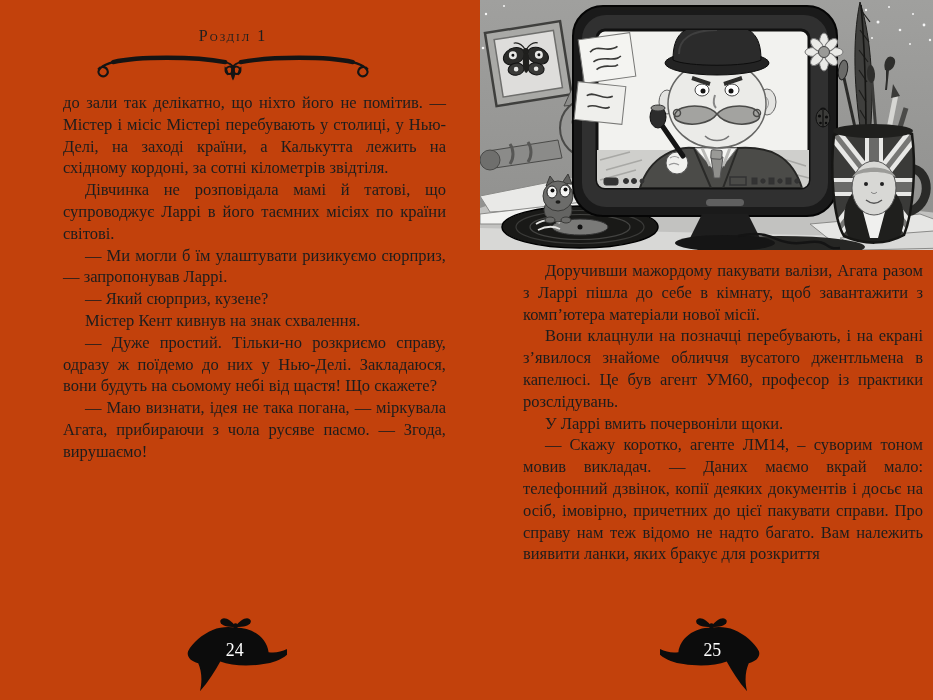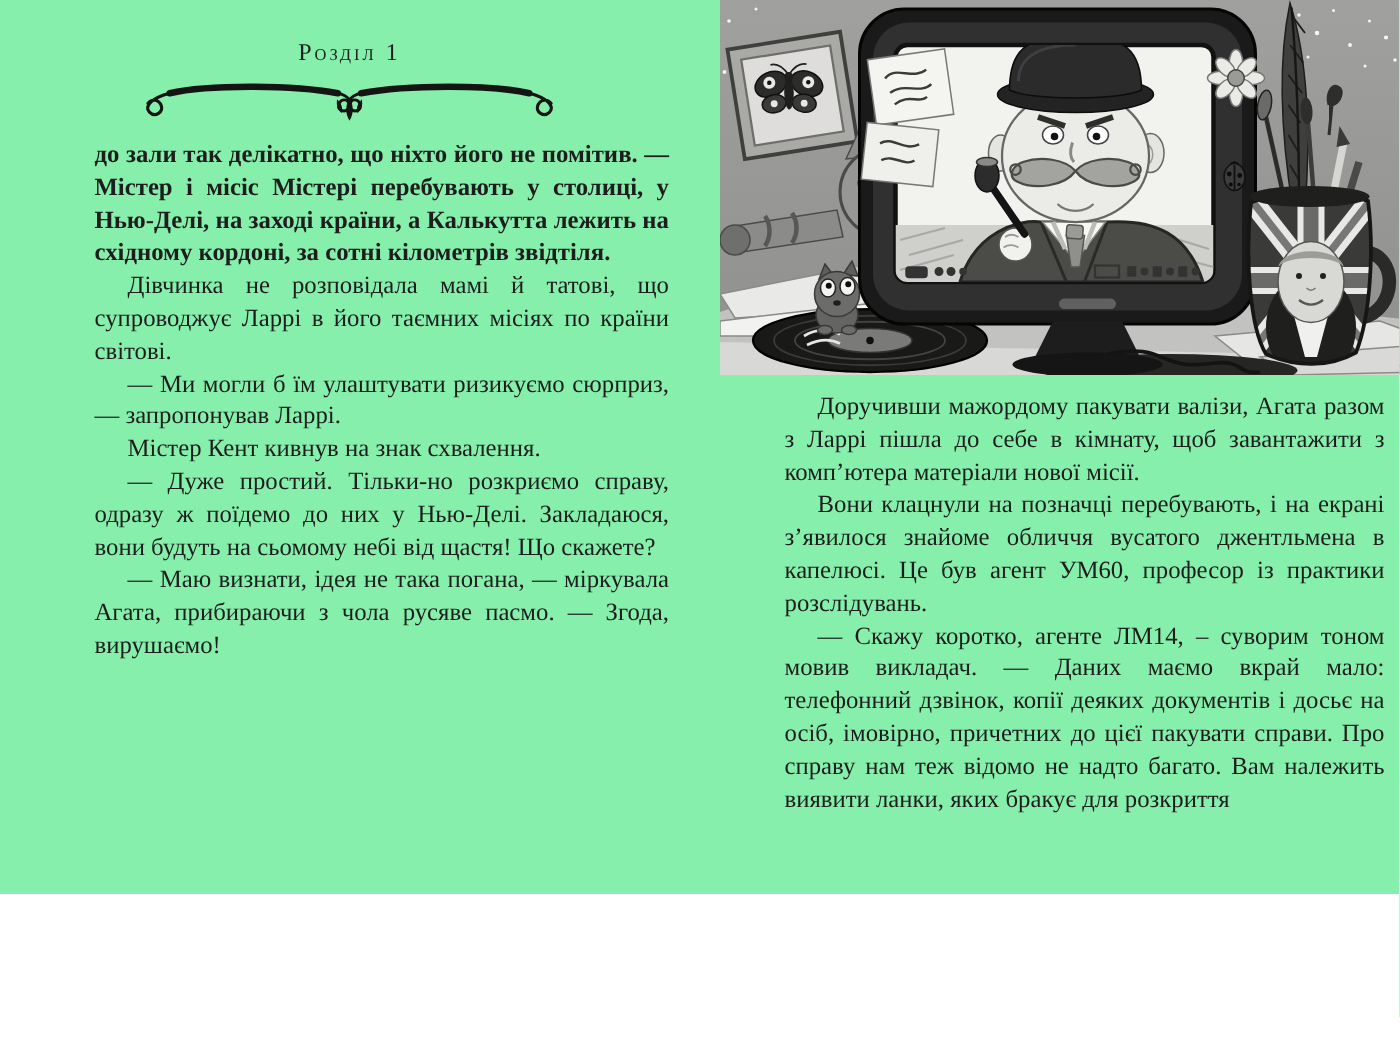--- a/index.html
+++ b/index.html
@@ -1,36 +1,36 @@
 <!DOCTYPE html>
 <html><head>
 <meta charset="utf-8">
 <style>
   html,body { margin:0; padding:0; background:#ffffff; }
   .spread {
-    position:relative; width:933px; height:596px; background:#86efac;
+    position:relative; width:933px; height:700px; background:#c2410c;
     font-family:"Liberation Serif", serif; overflow:hidden;
   }
   .page { position:absolute; top:0; height:700px; }
   .page-left  { left:0; width:466px; }
   .page-right { left:480px; width:467px; }
 
   .chapter-title {
     position:absolute; top:27px; left:0; width:100%;
     text-align:center; font-variant:small-caps;
     font-size:16px; letter-spacing:2px; color:#1f1f1f;
   }
   .flourish { position:absolute; top:49px; left:50%; transform:translateX(-50%); }
 
   .text-block { position:absolute; color:#1d1d1d; }
   .text-block p {
     margin:0; text-align:justify; text-indent:22px;
     font-size:16.5px; line-height:21.8px;
   }
-  .text-block p.no-indent { text-indent:0;font-weight:bold; }
+  .text-block p.no-indent { text-indent:0; }
   .text-left  { left:63px; top:92px;  width:383px; }
   .text-right { left:43px; top:260px; width:400px; }
 
   .illustration { position:absolute; top:0; left:0; display:block; }
 
   .hat { position:absolute; bottom:8px; left:50%; transform:translateX(-50%);
          width:108px; height:78px; }
   .hat svg { width:100%; height:100%; display:block; }
   .hat text { font-family:"Liberation Serif", serif; font-size:21px; fill:#ffffff; }
 </style>
@@ -57,20 +57,21 @@
         <path d="M150,16 C147,22 147,27 150,32 C153,27 153,22 150,16 Z"></path>
         <path d="M143,17 C141,21 141,24 143,27 C145,24 145,21 143,17 Z" transform="rotate(-18 143 22)"></path>
         <path d="M157,17 C155,21 155,24 157,27 C159,24 159,21 157,17 Z" transform="rotate(18 157 22)"></path>
       </g>
     </svg>
 
     <div class="text-block text-left">
       <p class="no-indent">до зали так делікатно, що ніхто його не помітив. — Містер і місіс Містері перебувають у столиці, у Нью-Делі, на заході країни, а Калькутта лежить на східному кордоні, за сотні кілометрів звідтіля.</p>
       <p>Дівчинка не розповідала мамі й татові, що супроводжує Ларрі в його таємних місіях по країни світові.</p>
       <p>— Ми могли б їм улаштувати ризикуємо сюрприз, — запропонував Ларрі.</p>
+      <p>— Який сюрприз, кузене?</p>
       <p>Містер Кент кивнув на знак схвалення.</p>
       <p>— Дуже простий. Тільки-но розкриємо справу, одразу ж поїдемо до них у Нью-Делі. Закладаюся, вони будуть на сьомому небі від щастя! Що скажете?</p>
       <p>— Маю визнати, ідея не така погана, — міркувала Агата, прибираючи з чола русяве пасмо. — Згода, вирушаємо!</p>
     </div>
 
     <div class="hat">
       <svg viewBox="0 0 120 92">
         <g fill="#0c0c0c">
           <path d="M63,16 C84,16 100,29 102,45 C112,47 124,43 133,35 C127,50 112,57 96,59 C78,62 58,61 45,56 C39,67 31,80 21,91 C24,79 23,67 19,58 C10,56 5,50 7,44 C12,34 24,24 36,19 C45,15 55,15 63,16 Z"></path>
           <path d="M63,15 C57,5 47,2 45,8 C44,13 53,16 63,15 Z"></path>
@@ -319,20 +320,21 @@
           </g>
         </g>
         <path d="M-40,-55 C-44,-20 -41,28 -30,46 C-10,55 12,55 30,45 C40,20 42,-25 38,-56 C12,-65 -16,-65 -40,-55 Z" fill="none" stroke="#161614" stroke-width="2.5"></path>
         <ellipse cx="-1" cy="-59" rx="40" ry="7" fill="#1f1f1d"></ellipse>
       </g>
     </svg>
 
     <div class="text-block text-right">
       <p>Доручивши мажордому пакувати валізи, Агата разом з Ларрі пішла до себе в кімнату, щоб завантажити з комп’ютера матеріали нової місії.</p>
       <p>Вони клацнули на позначці перебувають, і на екрані з’явилося знайоме обличчя вусатого джентльмена в капелюсі. Це був агент УМ60, професор із практики розслідувань.</p>
+      <p>У Ларрі вмить почервоніли щоки.</p>
       <p>— Скажу коротко, агенте ЛМ14, – суворим тоном мовив викладач. — Даних маємо вкрай мало: телефонний дзвінок, копії деяких документів і досьє на осіб, імовірно, причетних до цієї пакувати справи. Про справу нам теж відомо не надто багато. Вам належить виявити ланки, яких бракує для розкриття</p>
     </div>
 
     <div class="hat">
       <svg viewBox="0 0 120 92">
         <g fill="#0c0c0c" transform="translate(120,0) scale(-1,1)">
           <path d="M63,16 C84,16 100,29 102,45 C112,47 124,43 133,35 C127,50 112,57 96,59 C78,62 58,61 45,56 C39,67 31,80 21,91 C24,79 23,67 19,58 C10,56 5,50 7,44 C12,34 24,24 36,19 C45,15 55,15 63,16 Z"></path>
           <path d="M63,15 C57,5 47,2 45,8 C44,13 53,16 63,15 Z"></path>
           <path d="M63,15 C69,5 79,2 81,8 C82,13 73,16 63,15 Z"></path>
           <circle cx="63" cy="14" r="3"></circle>

